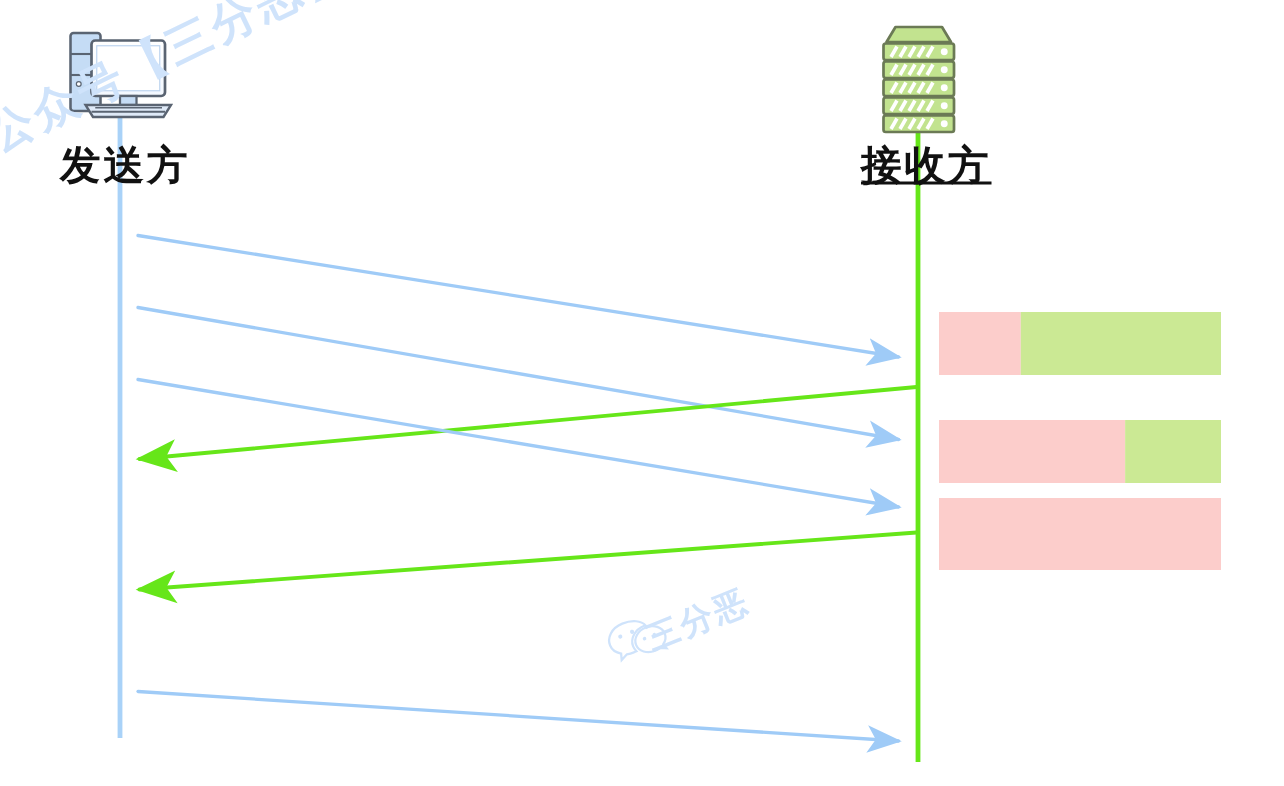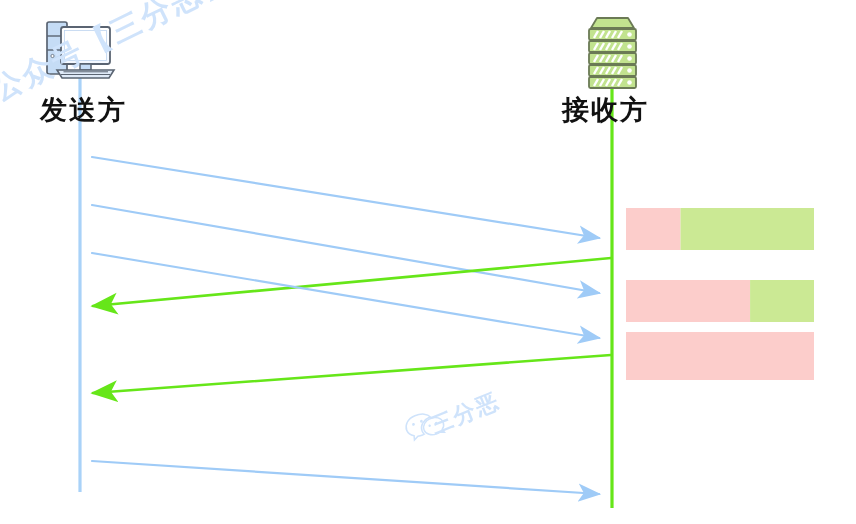--- a/index.html
+++ b/index.html
@@ -27,21 +27,21 @@
   .actor-label {
     position: absolute;
     font-family: "DejaVu Serif", "Liberation Serif", serif;
     font-size: 27px;
     font-weight: 700;
     color: #111111;
     letter-spacing: 2px;
     white-space: nowrap;
   }
   #sender-label { left: 40px; top: 92px; }
-  #receiver-label { left: 562px; top: 92px; }
+  #receiver-label { left: 574px; top: 92px; text-decoration: underline; }
   .wm {
     position: absolute;
     color: #cfe3fb;
     white-space: nowrap;
     font-family: "DejaVu Serif", "Liberation Serif", serif;
     font-weight: 700;
     pointer-events: none;
   }
   #watermark-top {
     left: -6px;

